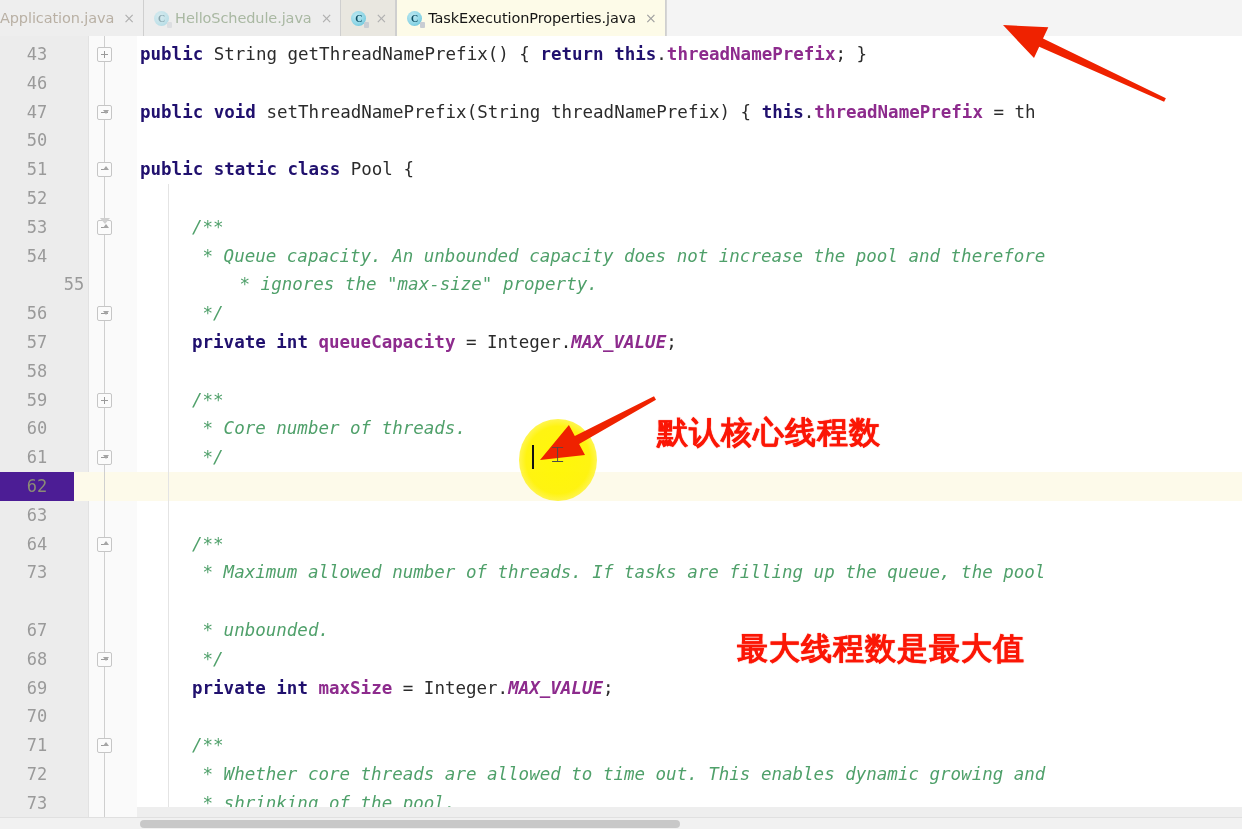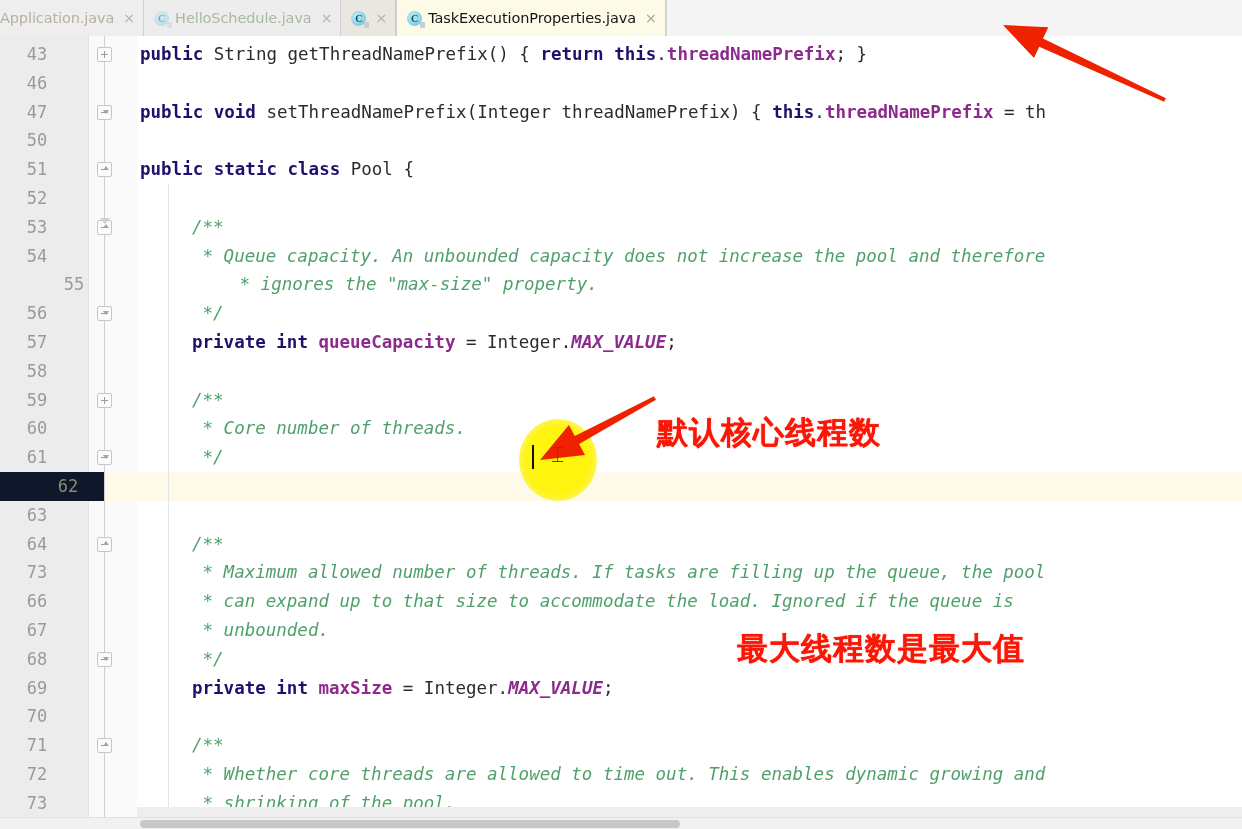--- a/index.html
+++ b/index.html
@@ -138,21 +138,21 @@
   .row {
     position: absolute;
     left: 0;
     width: 1242px;
     height: 28.8px;
     white-space: nowrap;
   }
   .row.current {
     background: #fdfaea;
   }
-  .row.current .ln { background: #0f172a; padding-left: 31px; }
+  .row.current .ln { background: #4c1d95; }
 
   .ln {
     position: absolute;
     left: 0; top: 0;
     width: 74px;
     text-align: center;
     font-family: "DejaVu Sans Mono", monospace;
     font-size: 17px;
     color: #9a9a9a;
     line-height: 28.8px;
@@ -333,21 +333,21 @@
           <div class="ln">43</div>
           <div class="code" style="left: 140px;"><span class="kw">public</span><span class="typ"> String </span><span class="pln">getThreadNamePrefix</span><span class="pln">() { </span><span class="kw">return</span><span class="pln"> </span><span class="kw">this</span><span class="pln">.</span><span class="fld">threadNamePrefix</span><span class="pln">; }</span></div>
         </div>
         <div class="fold plus" style="top: 11px;"></div>
         <div class="row" style="top: 32.8px; padding-left: 16px;">
           <div class="ln">46</div>
           <div class="code" style="left: 140px;"></div>
         </div>
         <div class="row" style="top: 61.6px;">
           <div class="ln">47</div>
-          <div class="code" style="left: 140px;"><span class="kw">public</span><span class="pln"> </span><span class="kw">void</span><span class="pln"> setThreadNamePrefix(Integer threadNamePrefix) { </span><span class="kw">this</span><span class="pln">.</span><span class="fld">threadNamePrefix</span><span class="pln"> = th</span></div>
+          <div class="code" style="left: 140px;"><span class="kw">public</span><span class="pln"> </span><span class="kw">void</span><span class="pln"> setThreadNamePrefix(String threadNamePrefix) { </span><span class="kw">this</span><span class="pln">.</span><span class="fld">threadNamePrefix</span><span class="pln"> = th</span></div>
         </div>
         <div class="fold tri down" style="top: 68.6px;"></div>
         <div class="row" style="top: 90.4px;">
           <div class="ln">50</div>
           <div class="code" style="left: 140px;"></div>
         </div>
         <div class="row" style="top: 119.2px;">
           <div class="ln">51</div>
           <div class="code" style="left: 140px;"><span class="kw">public</span><span class="pln"> </span><span class="kw">static</span><span class="pln"> </span><span class="kw">class</span><span class="pln"> Pool {</span></div>
         </div>
@@ -404,24 +404,20 @@
           <div class="code" style="left: 192px;"></div>
         </div>
         <div class="row" style="top: 493.6px;">
           <div class="ln">64</div>
           <div class="code" style="left: 192px;"><span class="cmt">/**</span></div>
         </div>
         <div class="fold tri" style="top: 500.6px;"></div>
         <div class="row" style="top: 522.4px;">
           <div class="ln">73</div>
           <div class="code" style="left: 192px;"><span class="cmt"> * Maximum allowed number of threads. If tasks are filling up the queue, the pool</span></div>
-        </div>
-        <div class="row" style="top: 551.2px;">
-          <div class="ln">66</div>
-          <div class="code" style="left: 192px;"><span class="cmt"> * can expand up to that size to accommodate the load. Ignored if the queue is</span></div>
         </div>
         <div class="row" style="top: 580px;">
           <div class="ln">67</div>
           <div class="code" style="left: 192px;"><span class="cmt"> * unbounded.</span></div>
         </div>
         <div class="row" style="top: 608.8px;">
           <div class="ln">68</div>
           <div class="code" style="left: 192px;"><span class="cmt"> */</span></div>
         </div>
         <div class="fold tri down" style="top: 615.8px;"></div>

